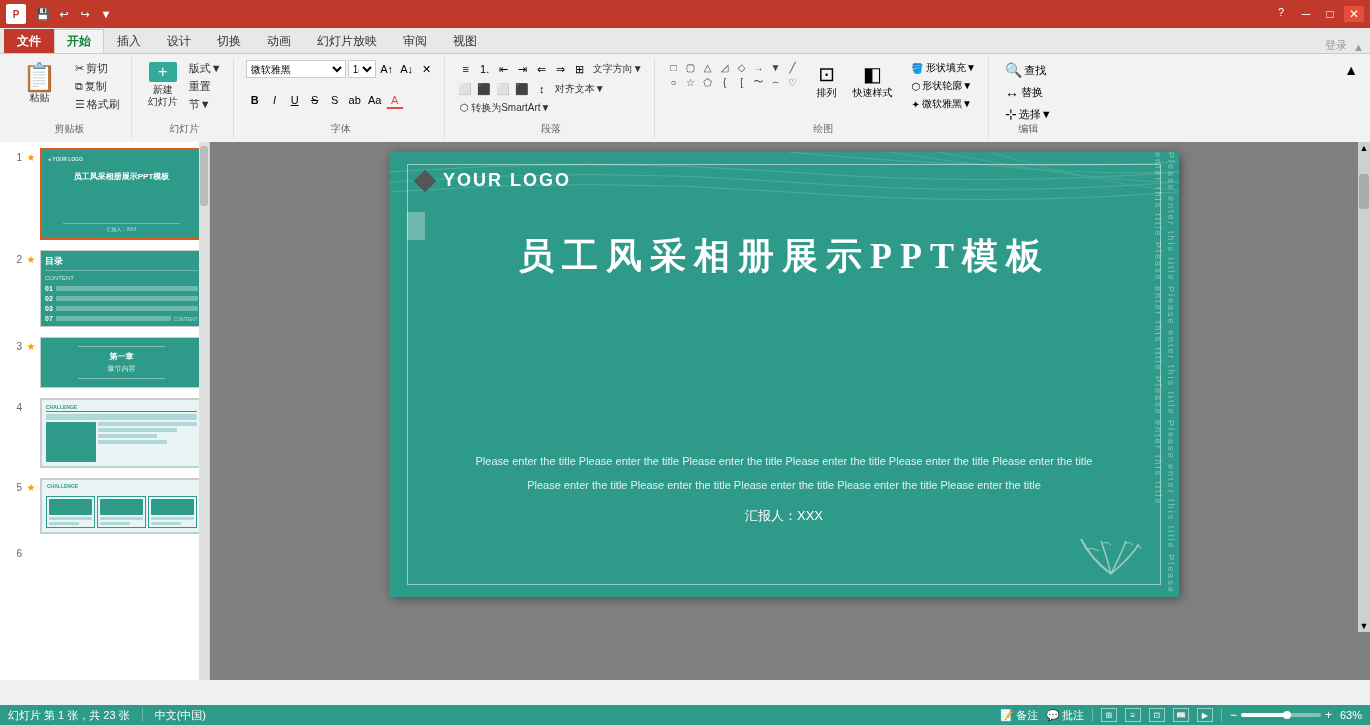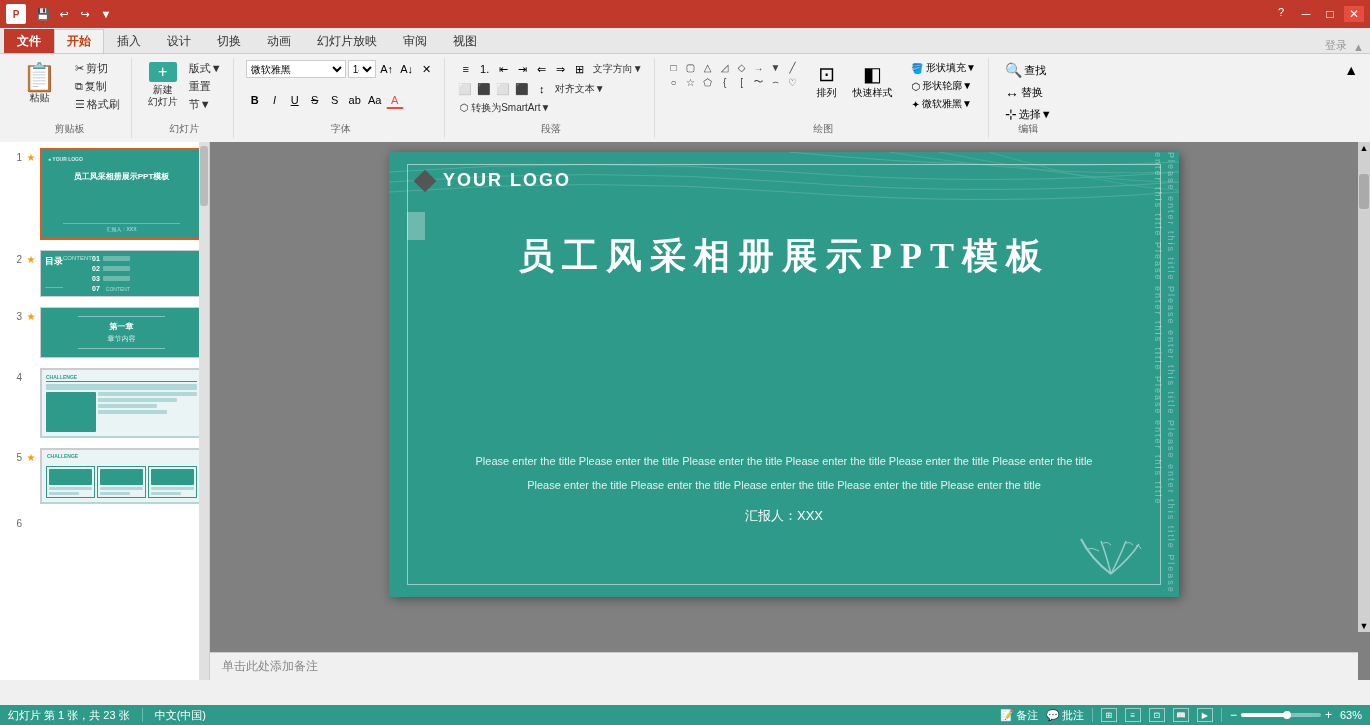--- a/index.html
+++ b/index.html
@@ -1,19 +1,19 @@
 <!DOCTYPE html>
 <html><head>
   <meta charset="utf-8">
   <style>
     * { margin: 0; padding: 0; box-sizing: border-box; }
     body { font-family: 'Microsoft YaHei', SimHei, Arial, sans-serif; background: #f0f0f0; width: 1370px; height: 725px; overflow: hidden; font-size: 12px; }
     .ribbon-tabs { display: flex; background: #e8e8e8; height: 26px; align-items: flex-end; padding-left: 4px; border-bottom: 1px solid #ccc; }
     .ribbon-tab { padding: 4px 12px; font-size: 12px; cursor: pointer; border: 1px solid transparent; border-bottom: none; background: transparent; color: #333; height: 24px; display: flex; align-items: center; }
-    .ribbon-tab.active { background: #f2f2f2; border-color: #ccc; border-bottom-color: #f2f2f2; color: #c2410c; font-weight: bold; }
+    .ribbon-tab.active { background: #f2f2f2; border-color: #ccc; border-bottom-color: #f2f2f2; color: #15803d; font-weight: bold; }
     .ribbon-content { display: flex; padding: 4px 8px; gap: 4px; align-items: stretch; height: 88px; }
     .ribbon-group { display: flex; flex-direction: column; align-items: center; border-right: 1px solid #ddd; padding: 2px 8px; position: relative; min-width: 60px; }
     .ribbon-group-label { font-size: 10px; color: #666; position: absolute; bottom: 2px; left: 0; right: 0; text-align: center; }
     .ribbon-group-content { display: flex; gap: 4px; align-items: flex-start; flex: 1; padding-bottom: 14px; }
     .rb-btn { display: flex; flex-direction: column; align-items: center; justify-content: center; cursor: pointer; padding: 2px 4px; border-radius: 2px; font-size: 10px; color: #333; min-width: 32px; }
     .rb-label { font-size: 10px; color: #333; text-align: center; line-height: 1.2; }
     .rb-btn-sm { display: flex; align-items: center; cursor: pointer; padding: 1px 3px; border-radius: 2px; font-size: 11px; color: #333; gap: 2px; }
     .rb-col { display: flex; flex-direction: column; gap: 1px; }
     .divider-v { width: 1px; background: #ccc; margin: 2px 0; }
     .font-row { display: flex; align-items: center; gap: 2px; }
@@ -82,21 +82,21 @@
 
     .edit-col { display: flex; flex-direction: column; gap: 2px; }
     .edit-btn { display: flex; align-items: center; gap: 2px; font-size: 11px; cursor: pointer; padding: 2px 4px; border-radius: 2px; }
     .edit-icon { font-size: 14px; }
 
     
     .slides-scroll { position: absolute; right: 0; top: 0; bottom: 0; width: 10px; background: #e0e0e0; }
     .slides-scroll-handle { width: 8px; margin: 1px; height: 60px; background: #bbb; border-radius: 3px; margin-top: 4px; }
 
     
-    .t2-wrapper { height: 100%; display: flex; background: #2e9b8a; padding: 4px; }
+    .t2-wrapper { height: 100%; display: flex; flex-direction: column; background: #2e9b8a; padding: 4px; }
 
     
     .t3-wrapper { height: 100%; background: #2e9b8a; display: flex; flex-direction: column; align-items: center; justify-content: center; padding: 8px; }
 
     
     .t4-wrapper { height: 100%; background: #eaf4f4; border: 1px solid #b0d8d8; display: flex; flex-direction: column; padding: 4px; }
 
     
     .t5-wrapper { height: 100%; background: #eaf4f4; border: 1px solid #b0d8d8; display: flex; flex-direction: row; padding: 4px; gap: 3px; }
     .t5-col { flex: 1; display: flex; flex-direction: column; gap: 2px; border: 1px solid #2e9b8a; padding: 2px; }
@@ -485,23 +485,20 @@
           <path d="M65,17 Q68,15 70,20" stroke="white" stroke-width="1" fill="none"></path>
         </svg>
       </div>
     </div>
 
     <div style="position:absolute;right:0;top:12px;bottom:60px;width:12px;background:#d0d0d0;">
       <div style="width:10px;height:35px;background:#aaa;border-radius:3px;margin:2px 1px;margin-top:20px;"></div>
     </div>
     <div style="position:absolute;right:0;bottom:48px;width:12px;height:12px;background:#d0d0d0;display:flex;align-items:center;justify-content:center;font-size:9px;cursor:pointer;">▼</div>
 
-    <div style="background:#f0f0f0;border-top:1px solid #ccc;height:28px;display:flex;align-items:center;padding:0 12px;font-size:12px;color:#888;cursor:text;margin-right:12px;">
-      <span>单击此处添加备注</span>
-    </div>
   </div>
 </div>
 
 <div class="status-bar">
   <div class="status-left">
     <span>幻灯片 第 1 张，共 23 张</span>
     <div style="width:1px;height:14px;background:rgba(255,255,255,0.3);"></div>
     <span>中文(中国)</span>
   </div>
   <div class="status-right">

